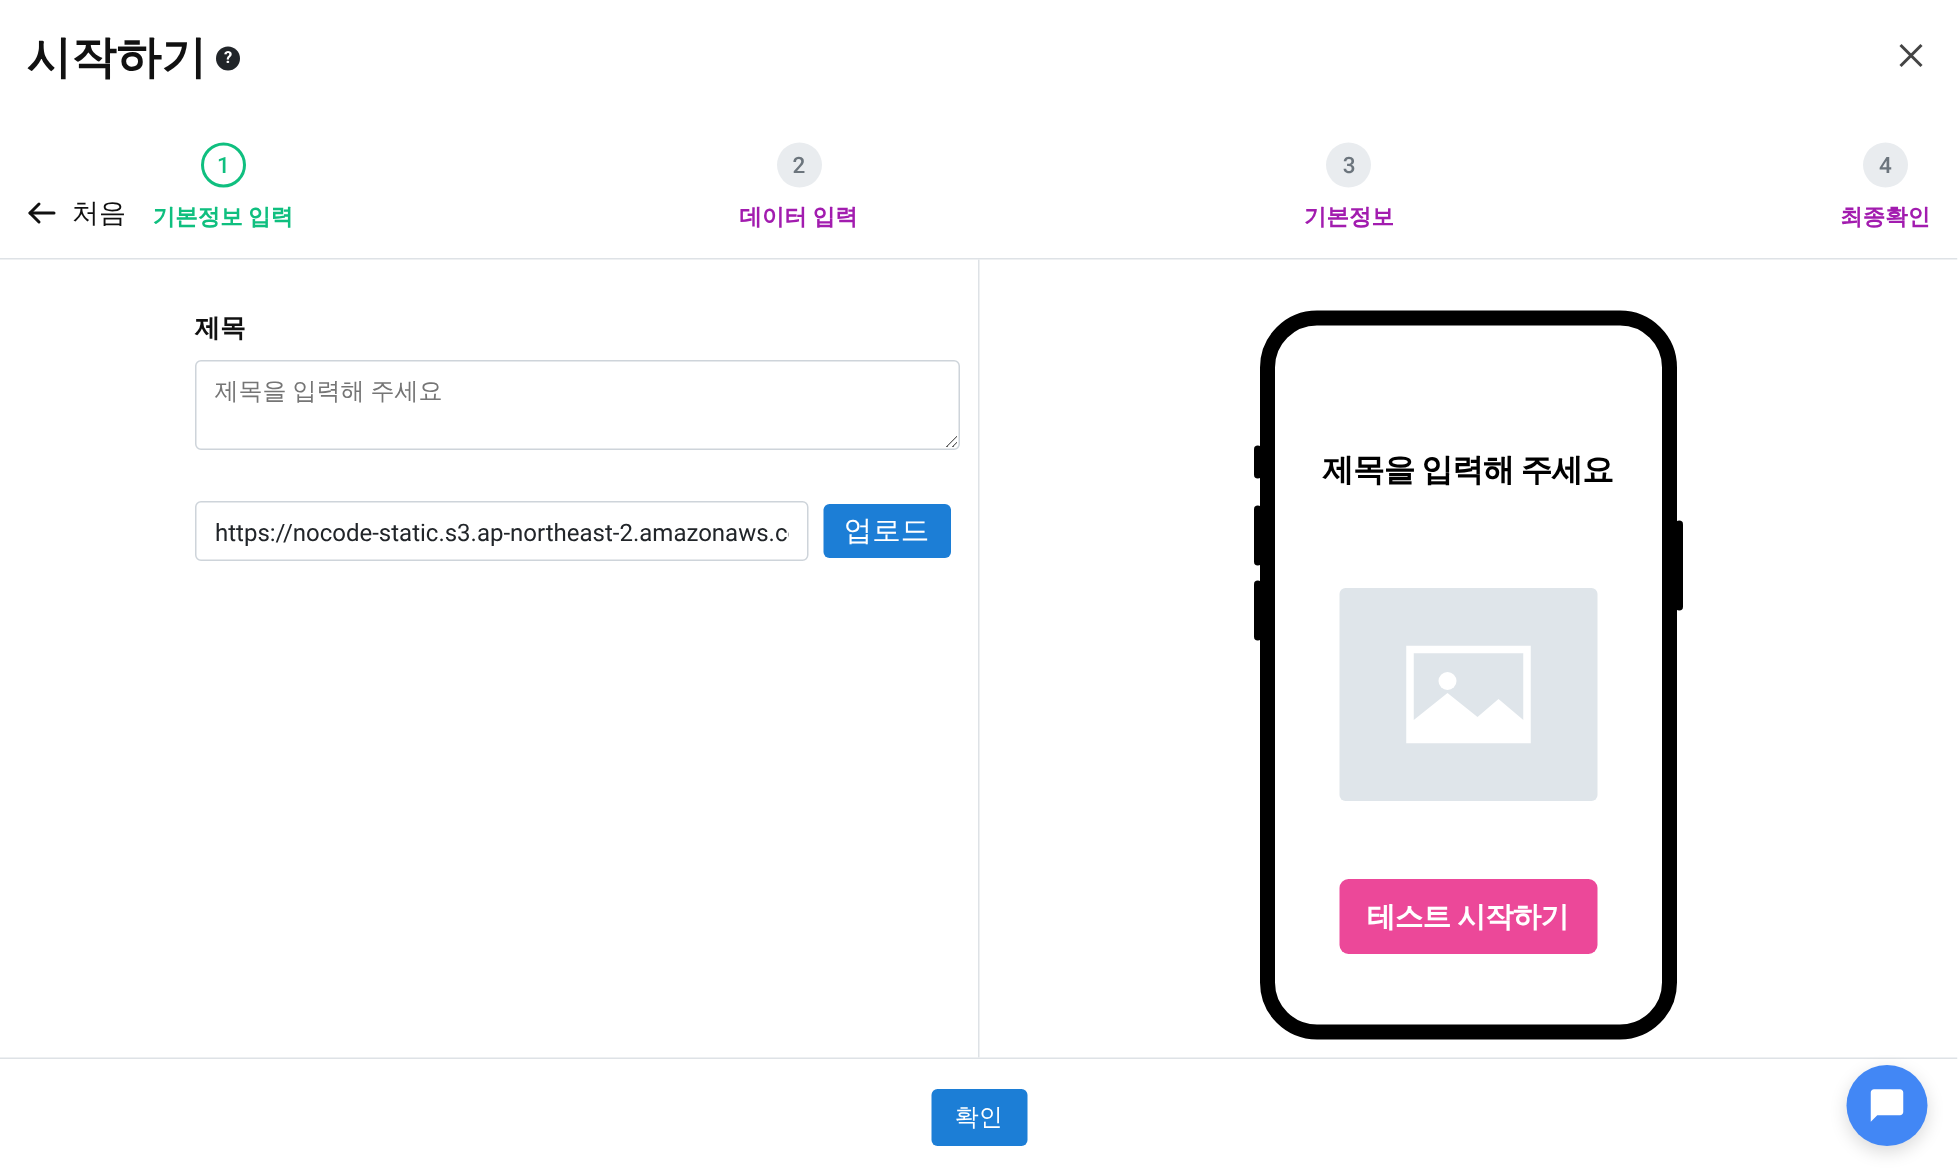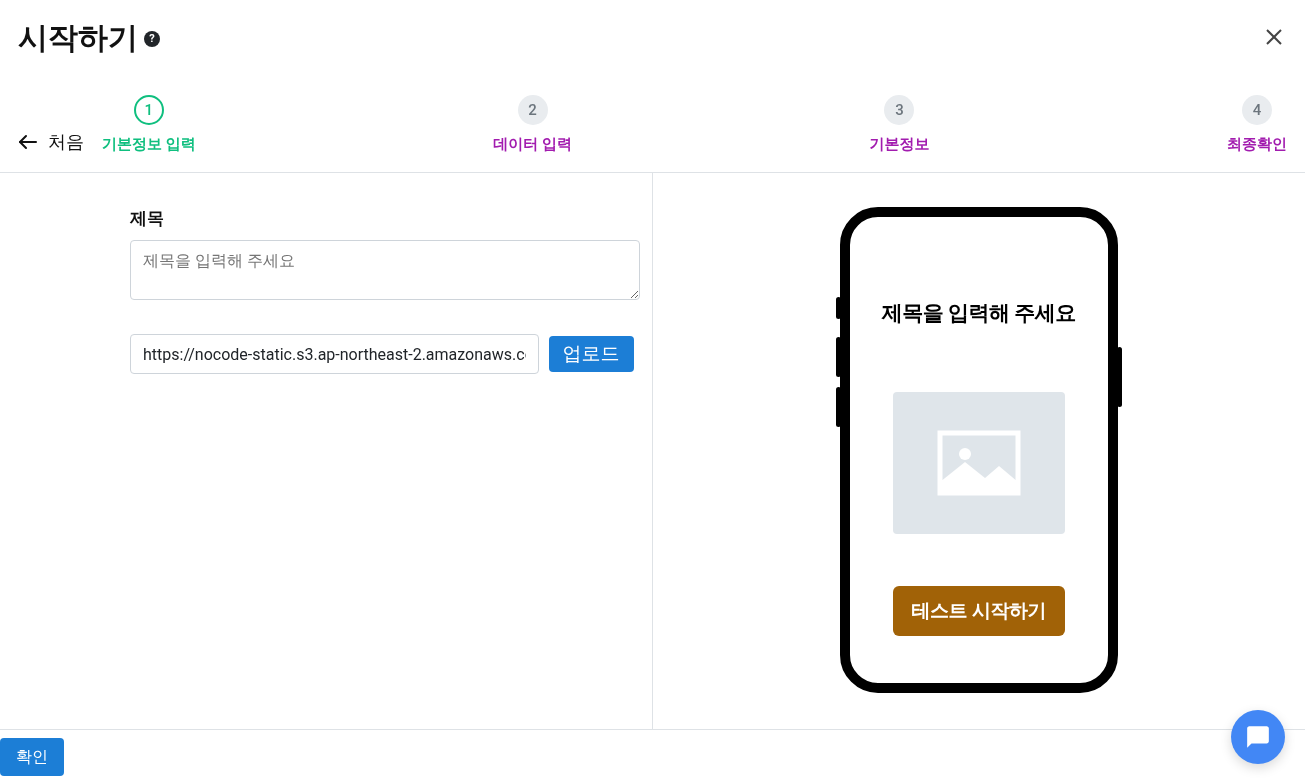--- a/index.html
+++ b/index.html
@@ -262,42 +262,42 @@
       justify-content: center;
     }
     
     .phone-image-inner {
       color: #fff;
     }
     
     .phone-cta {
       width: 172px;
       height: 50px;
-      background: #a16207;
+      background: #ec4899;
       color: #fff;
       border: none;
       border-radius: 6px;
       font-size: 19px;
       font-weight: 900;
       margin-top: 52px;
       letter-spacing: -0.5px;
       cursor: pointer;
     }
     
     
     .footer {
       position: absolute;
       bottom: 0;
       left: 0;
       right: 0;
       border-top: 1px solid #dee2e6;
       display: flex;
-      justify-content: space-between;
+      justify-content: center;
       gap: 8px;
-      padding: 8px 0;
+      padding: 20px 0;
       background: #fff;
     }
     
     .btn-confirm {
       height: 38px;
       background: #1c7ed6;
       color: #fff;
       border: none;
       border-radius: 4px;
       padding: 0 16px;

